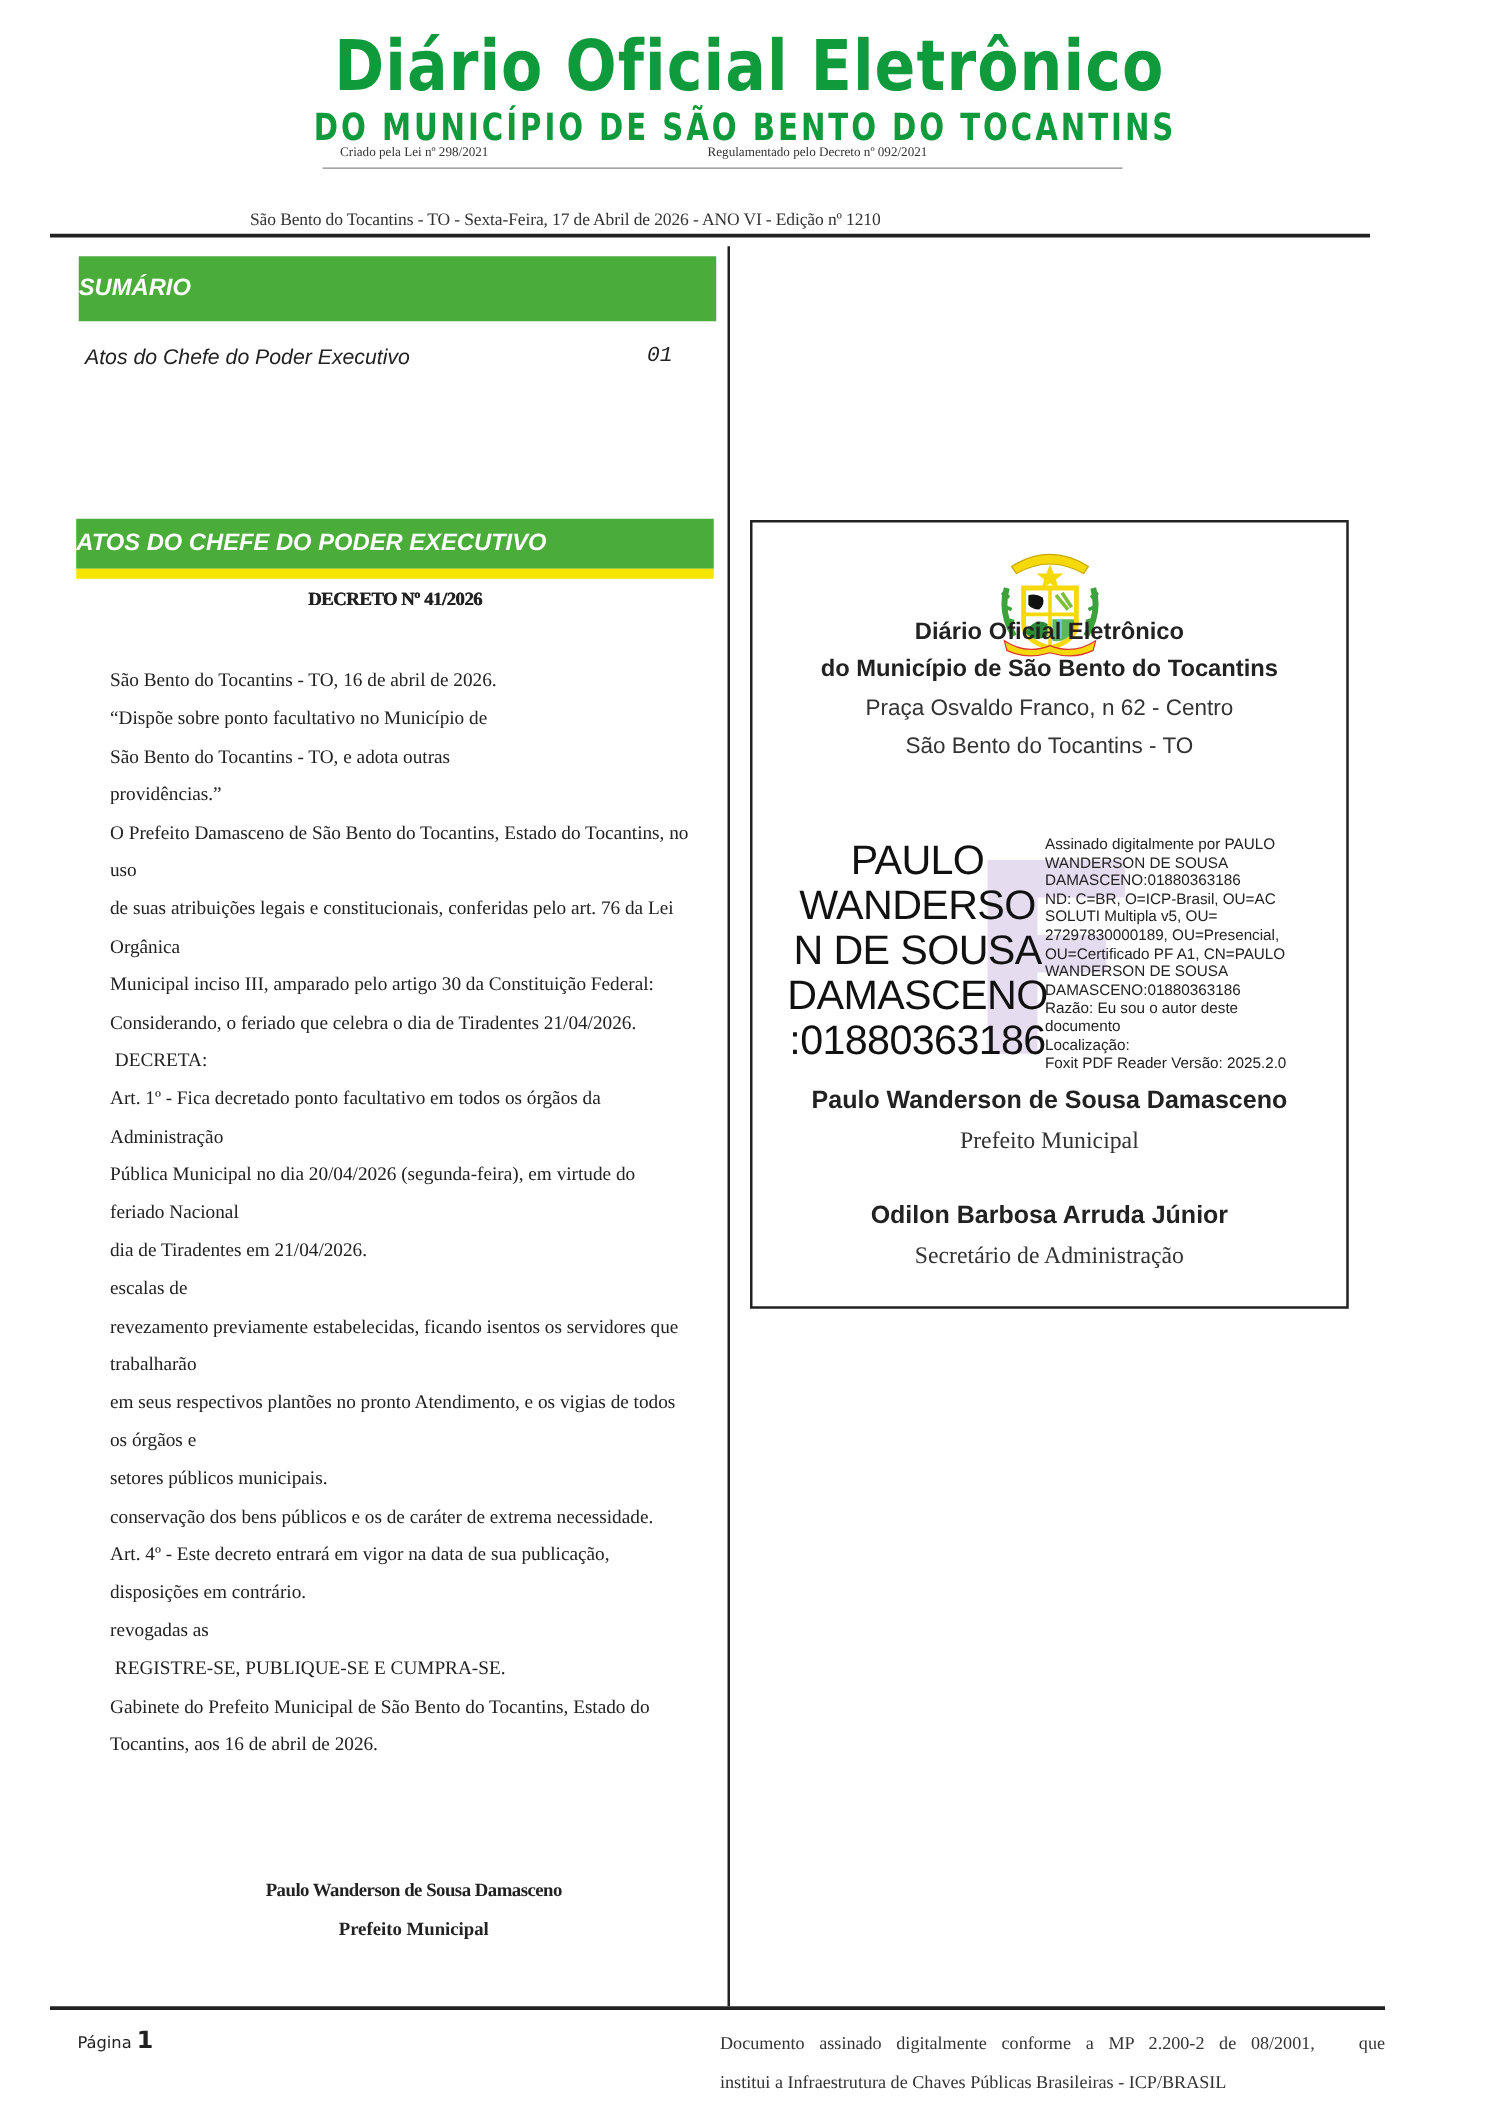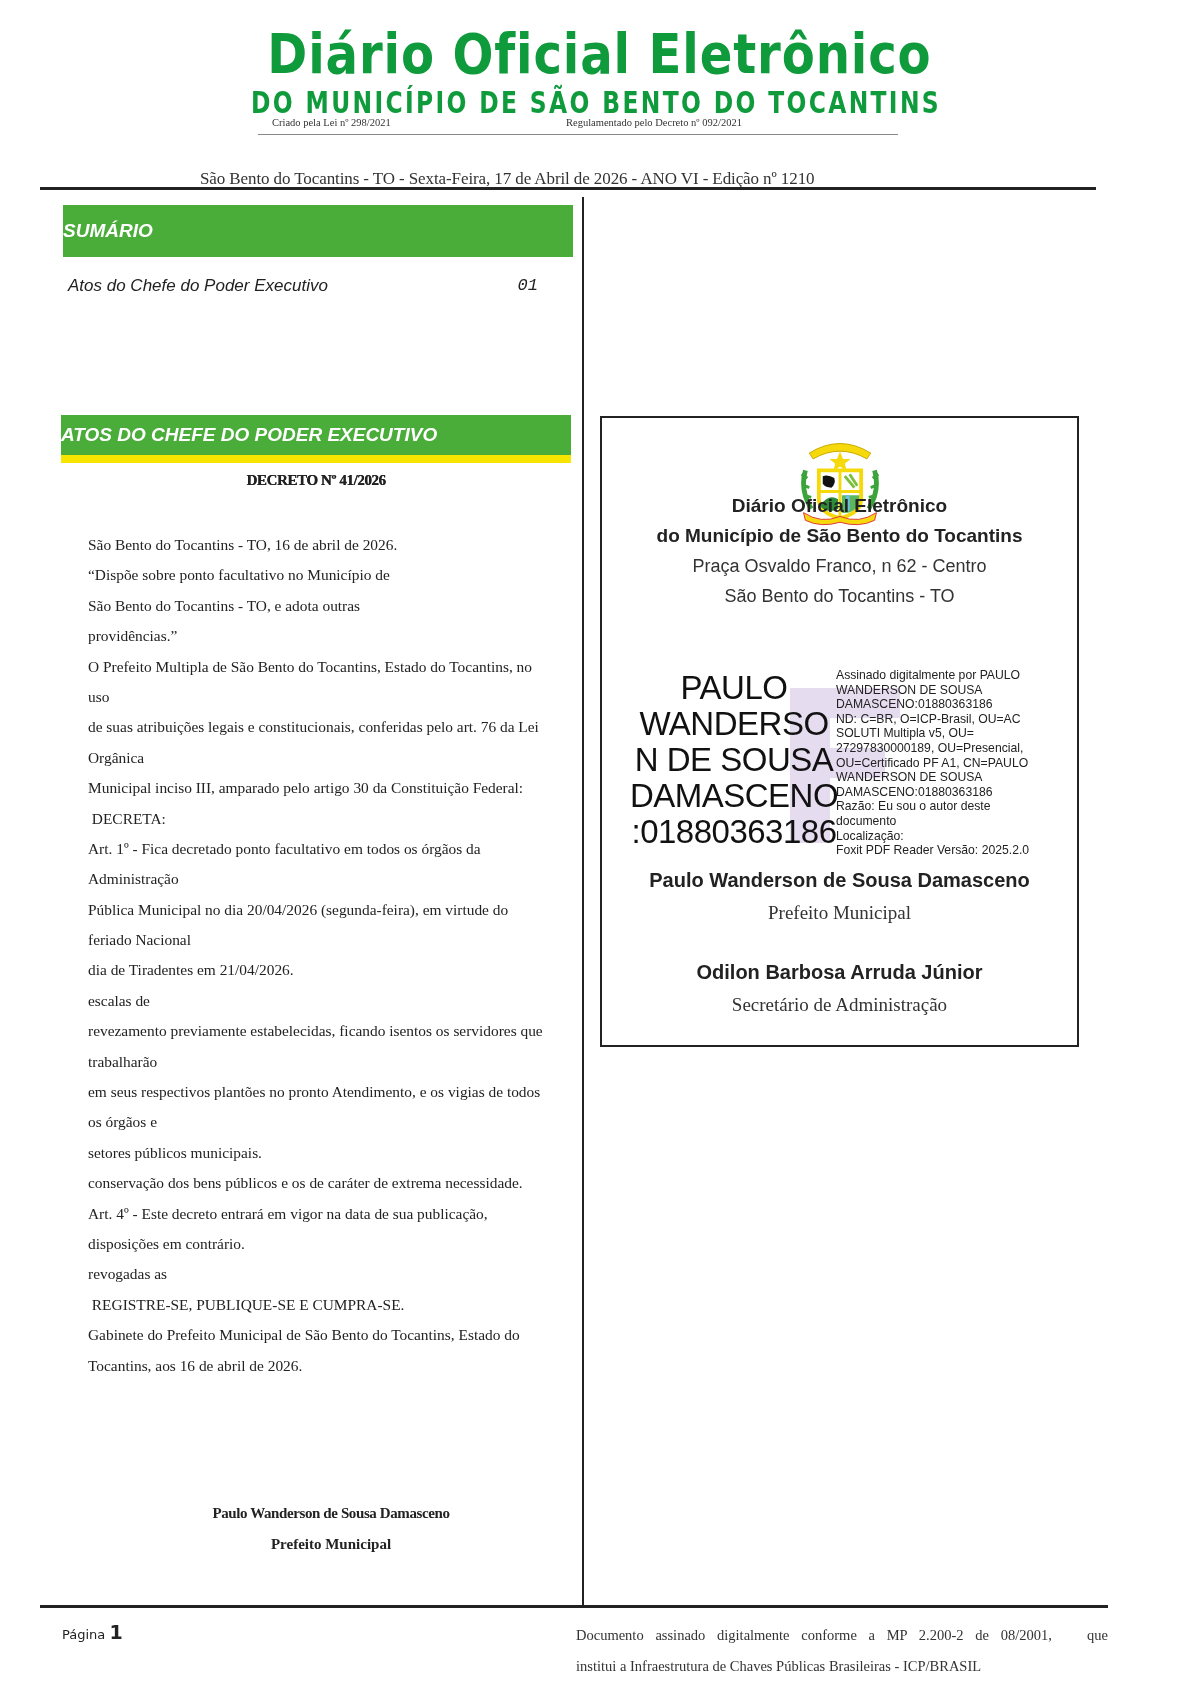--- a/index.html
+++ b/index.html
@@ -19,21 +19,21 @@
     line-height: 34px;
   }
   .masthead-note {
     position: absolute; top: 117px; font-size: 10.5px; color: #333;
     font-family: "Liberation Serif", serif;
   }
   .masthead-rule {
     position: absolute; left: 258px; top: 134px; width: 640px; height: 1px; background: #888;
   }
   .edition-line {
-    position: absolute; left: 200px; top: 169px; font-size: 17px; color: #333;
+    position: absolute; left: 200px; top: 169px; font-size: 14px; color: #333;
     font-family: "Liberation Serif", serif; letter-spacing: -0.1px;
   }
   .top-rule {
     position: absolute; left: 40px; top: 187px; width: 1056px; height: 3px; background: #222;
   }
   .col-divider {
     position: absolute; left: 582px; top: 197px; width: 2px; height: 1408px; background: #222;
   }
   .bottom-rule {
     position: absolute; left: 40px; top: 1605px; width: 1068px; height: 3px; background: #222;
@@ -146,25 +146,26 @@
 
 <div class="green-bar atos-bar">ATOS DO CHEFE DO PODER EXECUTIVO</div>
 <div class="yellow-stripe"></div>
 <div class="decree-title">DECRETO Nº 41/2026</div>
 
 <div class="body-text">
   <div>São Bento do Tocantins - TO, 16 de abril de 2026.</div>
   <div>“Dispõe sobre ponto facultativo no Município de</div>
   <div>São Bento do Tocantins - TO, e adota outras</div>
   <div>providências.”</div>
-  <div>O Prefeito Multipla de São Bento do Tocantins, Estado do Tocantins, no</div>
+  <div>O Prefeito Damasceno de São Bento do Tocantins, Estado do Tocantins, no</div>
   <div>uso</div>
   <div>de suas atribuições legais e constitucionais, conferidas pelo art. 76 da Lei</div>
   <div>Orgânica</div>
   <div>Municipal inciso III, amparado pelo artigo 30 da Constituição Federal:</div>
+  <div>Considerando, o feriado que celebra o dia de Tiradentes 21/04/2026.</div>
   <div style="white-space:pre"> DECRETA:</div>
   <div>Art. 1º - Fica decretado ponto facultativo em todos os órgãos da</div>
   <div>Administração</div>
   <div>Pública Municipal no dia 20/04/2026 (segunda-feira), em virtude do</div>
   <div>feriado Nacional</div>
   <div>dia de Tiradentes em 21/04/2026.</div>
   <div>escalas de</div>
   <div>revezamento previamente estabelecidas, ficando isentos os servidores que</div>
   <div>trabalharão</div>
   <div>em seus respectivos plantões no pronto Atendimento, e os vigias de todos</div>

